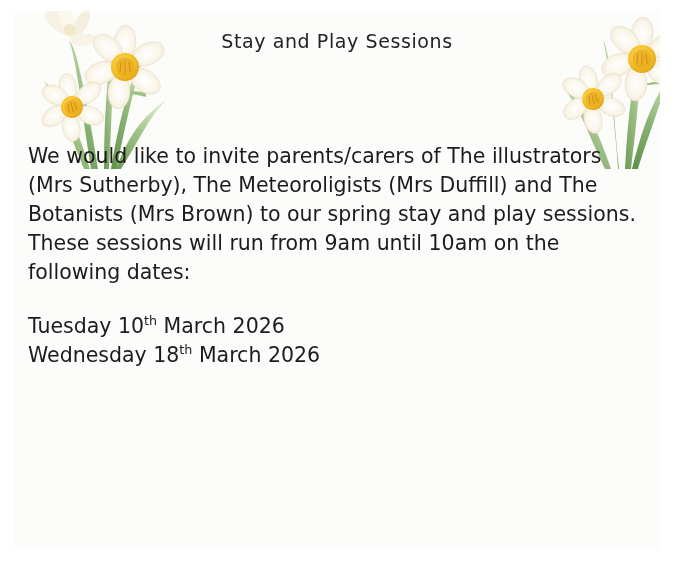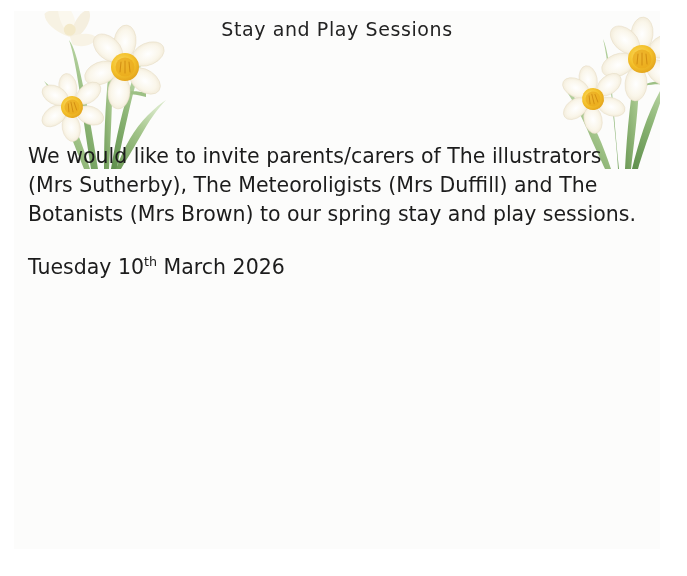--- a/index.html
+++ b/index.html
@@ -58,21 +58,21 @@
     font-family: "Liberation Serif", "DejaVu Serif", serif;
     font-style: italic;
     font-weight: 400;
     font-size: 52px;
     line-height: 1.04;
     letter-spacing: 3px;
     color: #f0846a;
     white-space: nowrap;
   }
   #poster-subtitle {
-    margin: 0;
+    margin: 12px;
     padding-top: 7px;
     font-family: "DejaVu Sans", sans-serif;
     font-size: 19px;
     line-height: 1.2;
     letter-spacing: 0.6px;
     color: #232323;
   }
 
   
   #body-copy {
@@ -238,30 +238,36 @@
     </div>
 
     <div id="header">
       <div id="poster-subtitle">Stay and Play Sessions</div>
     </div>
 
     <div id="body-copy">
 
       <p>We would like to invite parents/carers of The illustrators (Mrs Sutherby), The Meteoroligists (Mrs Duffill) and The Botanists (Mrs Brown) to our spring stay and play sessions.</p>
 
+      <p>These sessions will run from 9am until 10am on the following dates:</p>
 
       <div class="para-gap"></div>
 
 
       <p class="date-line">
         <span>Tuesday</span>
         <span>10</span><span class="ord">th</span>
         <span>March 2026</span>
       </p>
 
 
+      <p class="date-line">
+        <span>Wednesday</span>
+        <span>18</span><span class="ord">th</span>
+        <span>March 2026</span>
+      </p>
 
       <div class="para-gap"></div>
 
     </div>
 
   </div>
 </div>
 
 </body></html>

